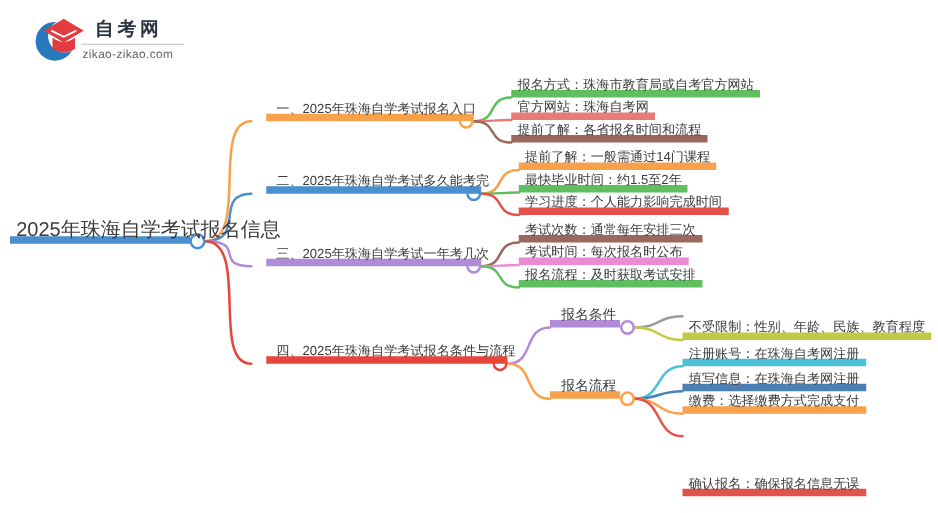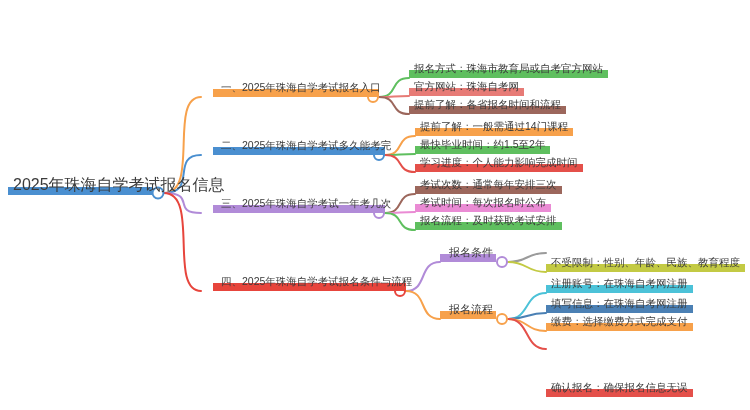--- a/index.html
+++ b/index.html
@@ -3,38 +3,50 @@
 <meta charset="utf-8">
 <style>
   html,body{margin:0;padding:0;background:#fff;}
   body{width:750px;height:410px;position:relative;overflow:hidden;
        font-family:"Liberation Sans","DejaVu Sans",sans-serif;}
   .canvas{position:absolute;left:0;top:0;width:750px;height:410px;}
   svg.edges{position:absolute;left:0;top:0;z-index:1;}
   svg.edges path{fill:none;stroke-width:2;stroke-linecap:round;}
   svg.edges circle{fill:#fff;stroke-width:2;}
   .label{position:absolute;z-index:2;color:#3b3b3b;white-space:nowrap;
-         border-bottom:8px solid #14532d;box-sizing:border-box;}
+         border-bottom:6px solid #14532d;box-sizing:border-box;}
   .branch-label{font-size:10.5px;line-height:15px;padding:0 6px 0 8px;height:17px;margin-left:12px;}
   .leaf-label{font-size:10.5px;line-height:15px;padding:0 5px;height:17px;}
   .root-label{font-size:16px;line-height:16px;padding:0 5px;height:18px;}
   .sub-label{font-size:11px;line-height:15px;padding:0 5px 0 9px;height:17px;}
   
   .logo{position:absolute;left:27px;top:8px;width:130px;height:44px;z-index:3;cursor:pointer;}
   .logo-title{position:absolute;left:49px;top:6px;font-size:15px;font-weight:bold;
               color:#2b3542;letter-spacing:3px;}
   .logo-divider{position:absolute;left:38px;top:27px;width:82px;height:1px;background:#c9ced4;}
   .logo-domain{position:absolute;left:39px;top:30px;font-size:9.5px;color:#5a6470;letter-spacing:.3px;}
   .logo-mark{position:absolute;left:0;top:0;}
 </style>
 </head>
 <body>
 
 <div class="canvas">
 
+  <div class="logo">
+    <svg class="logo-mark" width="46" height="44" viewBox="0 0 46 44">
+      <circle cx="17" cy="25" r="15.5" fill="#2878be"></circle>
+      <circle cx="24.5" cy="21" r="13" fill="#ffffff"></circle>
+      <polygon points="24,7 40,16.5 24,26 8,16.5" fill="#e23c40"></polygon>
+      <path d="M15,22 L15,31 Q24,37 33,31 L33,22 Q24,29 15,22 Z" fill="#e23c40"></path>
+      <path d="M14,16.5 L24,21.5 L34,16.5" fill="none" stroke="#ffffff" stroke-width="1.4"></path>
+    </svg>
+    <div class="logo-title">自考网</div>
+    <div class="logo-divider"></div>
+    <div class="logo-domain">zikao-zikao.com</div>
+  </div>
 
   <svg class="edges" width="750" height="410" viewBox="0 0 750 410">
 
     <path d="M164,193 C200,193 168,97 201,97" stroke="#f7a14b"></path>
     <path d="M164,193 C198,193 170,155 201,155" stroke="#4a8fd0"></path>
     <path d="M164,193 C198,193 170,213 201,213" stroke="#b18bd8"></path>
     <path d="M164,193 C200,193 168,291 201,291" stroke="#e7453c"></path>
 
     <path d="M379,97 C399,97 389,78 409,78" stroke="#5fbf5f"></path>
     <path d="M379,97 C395,97 393,96 409,96" stroke="#e77b76"></path>

